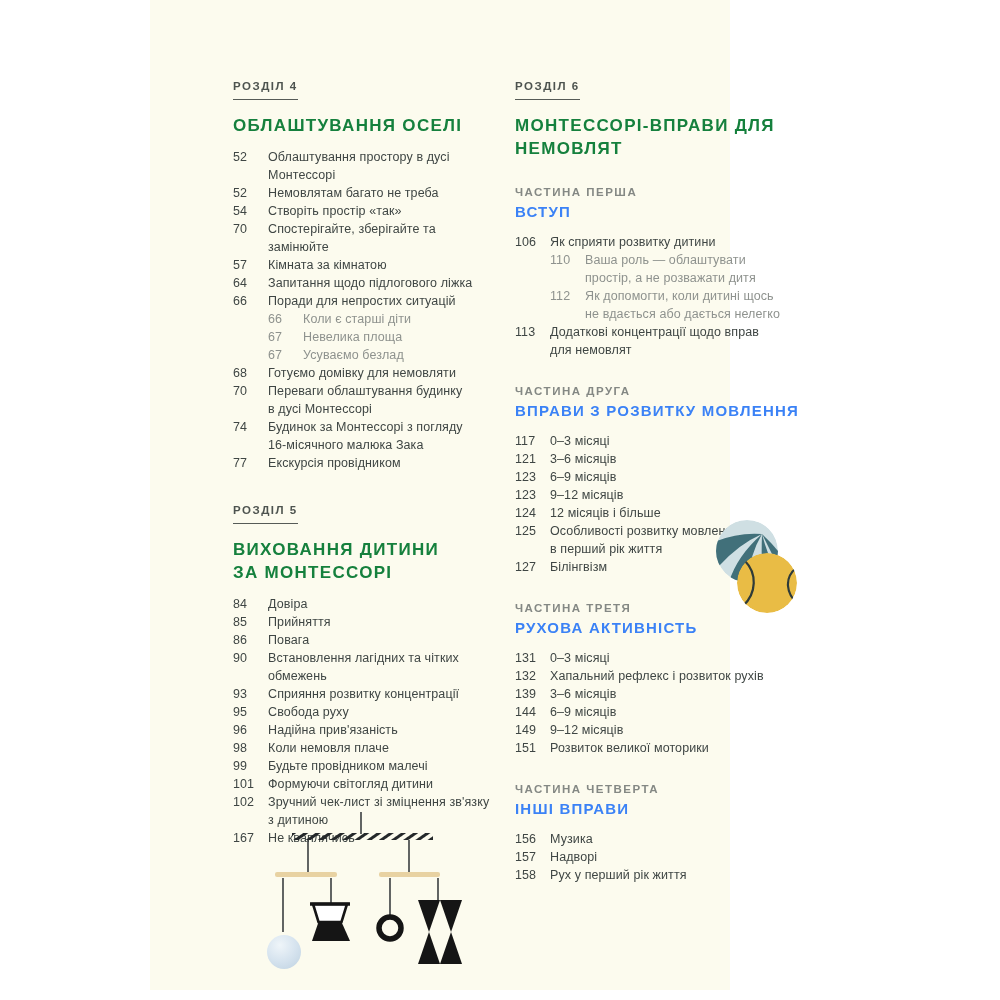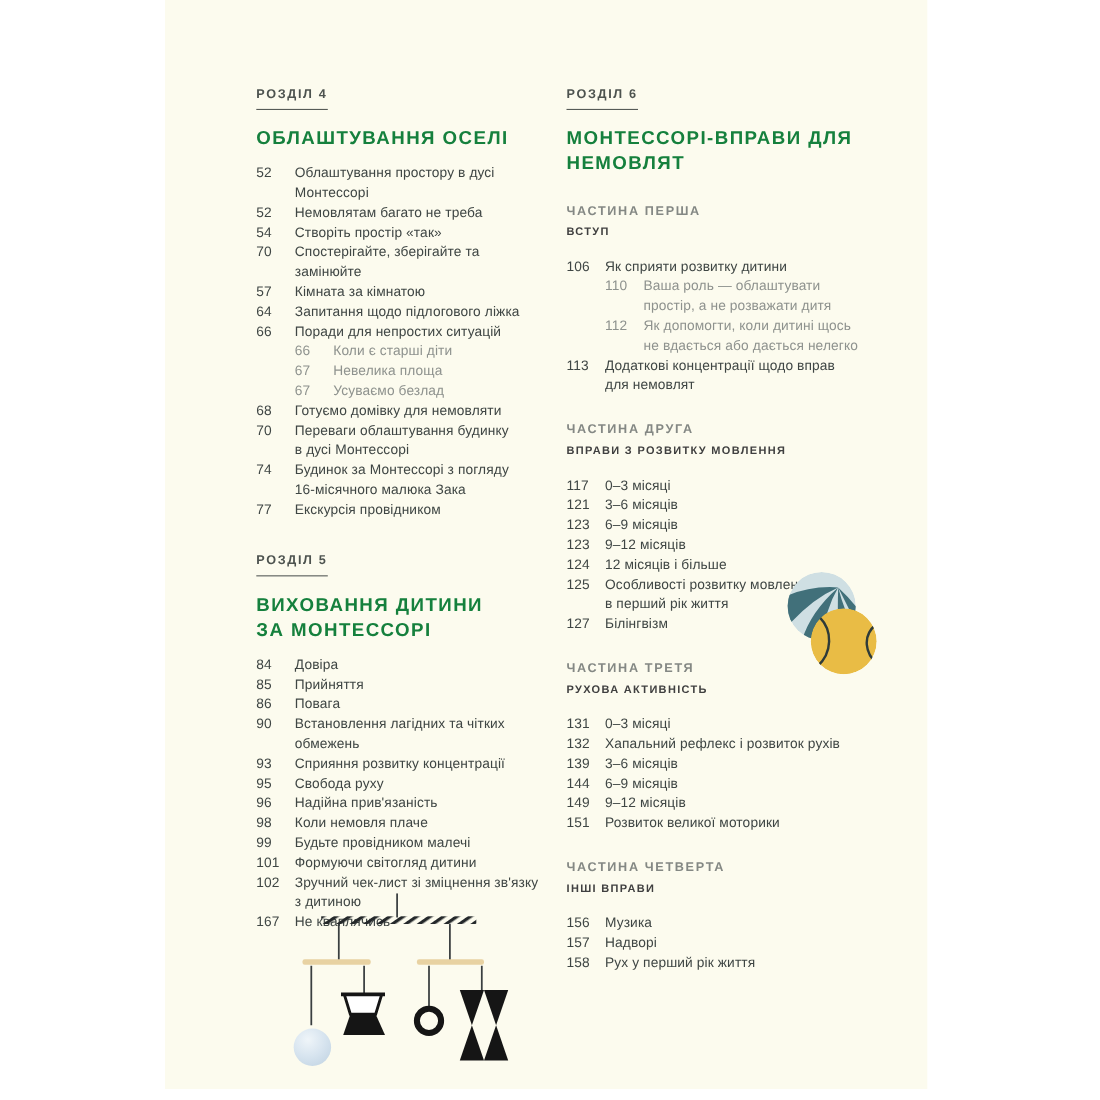--- a/index.html
+++ b/index.html
@@ -1,34 +1,34 @@
 <!DOCTYPE html>
 <html lang="uk"><head>
 <meta charset="utf-8">
 <style>
   html,body{margin:0;padding:0;background:#ffffff;}
   .canvas{position:relative;width:1000px;height:1000px;background:#ffffff;overflow:hidden;
           font-family:"Liberation Sans","DejaVu Sans",sans-serif;}
-  .page{position:absolute;left:150px;top:0;width:693px;height:990px;background:#fcfbee;}
+  .page{position:absolute;left:150px;top:0;width:580px;height:990px;background:#fcfbee;}
 
   .col{position:absolute;top:76px;}
   .col-left{left:83px;width:310px;}
   .col-right{left:365px;width:315px;}
 
   .section + .section{margin-top:28px;}
 
   .chap-label{display:inline-block;font-size:11.5px;font-weight:700;letter-spacing:1.5px;
               color:#4d534f;padding-bottom:7px;border-bottom:1.6px solid #565b57;}
   .chap-title{font-size:17px;font-weight:700;letter-spacing:1.3px;color:#15803d;
               line-height:23px;margin:14px 0 0;white-space:pre-line;}
 
   .part-head{margin-top:22px;}
   .part-kicker{font-size:11.5px;font-weight:700;letter-spacing:1.5px;color:#84888415;
                color:#848884;line-height:20px;}
-  .part-title{font-size:10px;font-weight:700;letter-spacing:1.2px;color:#404040;
+  .part-title{font-size:15px;font-weight:700;letter-spacing:1.2px;color:#3b82f6;
               line-height:20px;white-space:pre-line;}
 
   .entries{margin-top:11px;}
   .entry{display:flex;font-size:12.5px;line-height:18px;color:#3f4644;letter-spacing:0.1px;}
   .entry .num{width:35px;flex:none;}
   .entry .txt{white-space:pre-line;}
   .entry.nested{margin-left:35px;color:#8e928e;}
 
   .art{position:absolute;}
   .art-mobile{left:110px;top:812px;width:220px;height:166px;}

